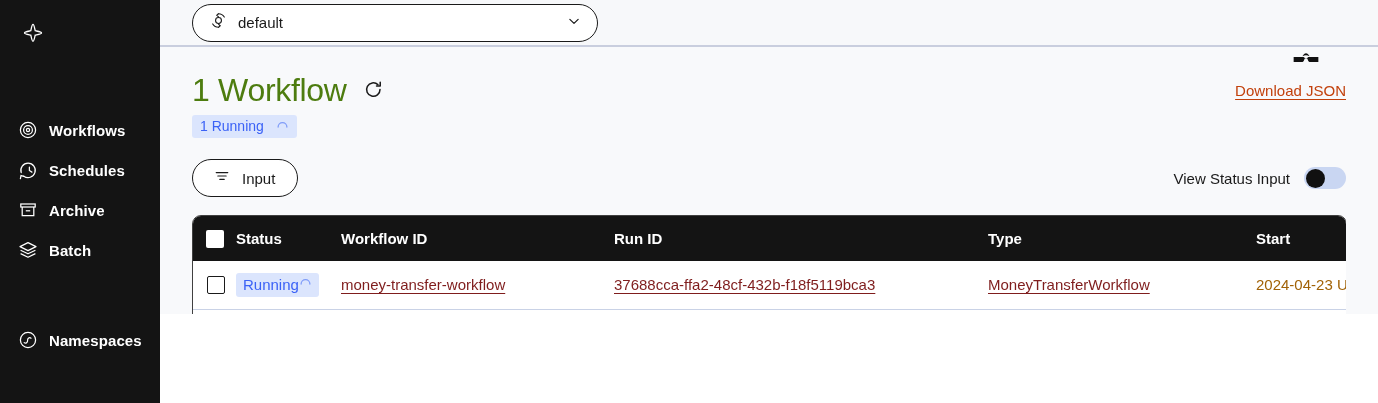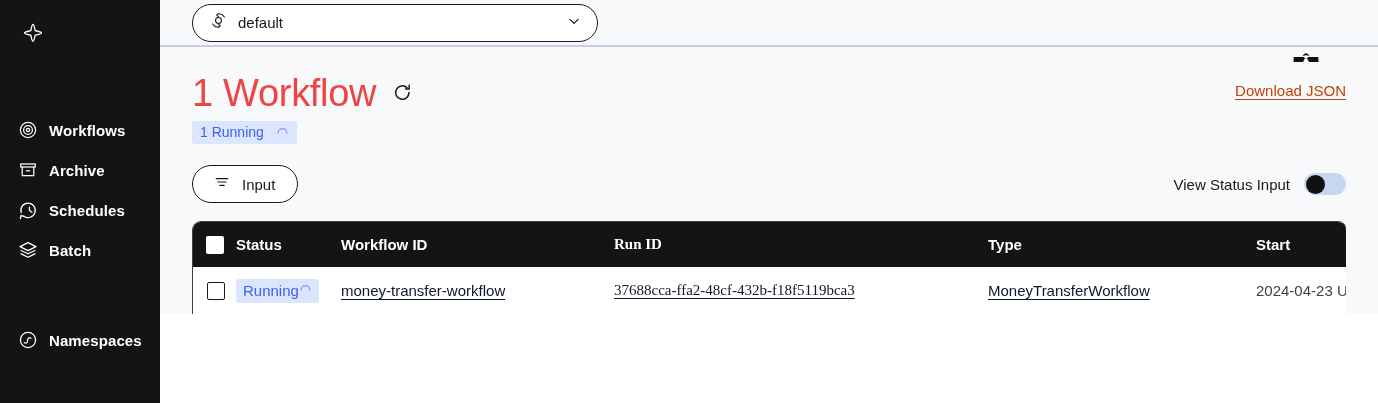--- a/index.html
+++ b/index.html
@@ -131,23 +131,23 @@
   }
 
   .heading-row {
     display: flex;
     align-items: flex-start;
     justify-content: space-between;
     padding-top: 27px;
   }
   .heading-left { display: flex; align-items: center; gap: 16px; }
   .page-title {
-    font-size: 38px;
+    font-size: 32px;
     font-weight: 500;
-    color: #ef4444;
+    color: #4d7c0f;
     letter-spacing: -0.3px;
     line-height: 1;
   }
   .refresh-btn { cursor: pointer; display: flex; align-items: center; padding-top: 2px; }
 
   .download-link {
     font-size: 15px;
     color: #c2410c;
     text-decoration: underline;
     text-underline-offset: 3px;
@@ -227,21 +227,21 @@
     color: #ffffff;
     font-size: 15px;
     font-weight: 700;
     text-align: left;
     padding: 0;
     white-space: nowrap;
   }
   .col-check { width: 43px; padding-left: 13px !important; }
   .col-status { width: 105px; }
   .col-wfid { width: 273px; }
-  .col-runid { width: 374px; font-family: Liberation Serif, serif; }
+  .col-runid { width: 374px; }
   .col-type { width: 268px; }
   .col-start { width: auto; }
 
   table.wf-table tbody tr {
     height: 48px;
     border-bottom: 1px solid #c9d2e6;
   }
   table.wf-table tbody td {
     font-size: 15px;
     color: #1a1a1a;
@@ -272,26 +272,26 @@
     color: #3b62f6;
     font-size: 15px;
     padding: 3px 7px 4px 7px;
     border-radius: 3px;
     display: inline-flex;
     align-items: center;
     cursor: pointer;
   }
 
   .link-cell {
-    color: #0f172a;
+    color: #7f1d1d;
     text-decoration: underline;
     text-underline-offset: 3px;
     cursor: pointer;
   }
-  .plain-cell { color: #404040; }
+  .plain-cell { color: #a16207; }
 
   
   .table-footer {
     height: 60px;
     display: flex;
     align-items: center;
     padding: 0 16px 0 15px;
     background: #ffffff;
     position: relative;
   }
@@ -368,38 +368,38 @@
             <circle cx="10" cy="10" r="7.6"></circle>
             <circle cx="10" cy="10" r="4.4"></circle>
             <circle cx="10" cy="10" r="1.6"></circle>
           </svg>
         </span>
         <span class="nav-label">Workflows</span>
       </div>
 
       <div class="nav-item">
         <span class="nav-icon">
+          <svg viewBox="0 0 20 20" width="20" height="20" fill="none" stroke="#ffffff" stroke-width="1.25" stroke-linecap="round">
+            <path d="M3.2 12.6a7.2 7.2 0 1 1 2.6 3.6"></path>
+            <path d="M5.9 16.4 3 15.6l-.6 3"></path>
+            <path d="M11.4 7.1v3.4l2.5 1.6"></path>
+          </svg>
+        </span>
+        <span class="nav-label">Schedules</span>
+      </div>
+
+      <div class="nav-item">
+        <span class="nav-icon">
           <svg viewBox="0 0 20 20" width="20" height="20" fill="none" stroke="#ffffff" stroke-width="1.25">
             <rect x="2.8" y="4" width="14.4" height="3"></rect>
             <path d="M4.2 7v8.7h11.6V7"></path>
             <path d="M7.8 10.8h4.4"></path>
           </svg>
         </span>
         <span class="nav-label">Archive</span>
-      </div>
-
-      <div class="nav-item">
-        <span class="nav-icon">
-          <svg viewBox="0 0 20 20" width="20" height="20" fill="none" stroke="#ffffff" stroke-width="1.25" stroke-linecap="round">
-            <path d="M3.2 12.6a7.2 7.2 0 1 1 2.6 3.6"></path>
-            <path d="M5.9 16.4 3 15.6l-.6 3"></path>
-            <path d="M11.4 7.1v3.4l2.5 1.6"></path>
-          </svg>
-        </span>
-        <span class="nav-label">Schedules</span>
       </div>
 
       <div class="nav-item">
         <span class="nav-icon">
           <svg viewBox="0 0 20 20" width="20" height="20" fill="none" stroke="#ffffff" stroke-width="1.2" stroke-linejoin="round">
             <path d="M10 2.6 18 6.6 10 10.6 2 6.6z"></path>
             <path d="M2.6 10.2 10 13.8l7.4-3.6"></path>
             <path d="M2.6 13.6 10 17.2l7.4-3.6"></path>
           </svg>
         </span>

